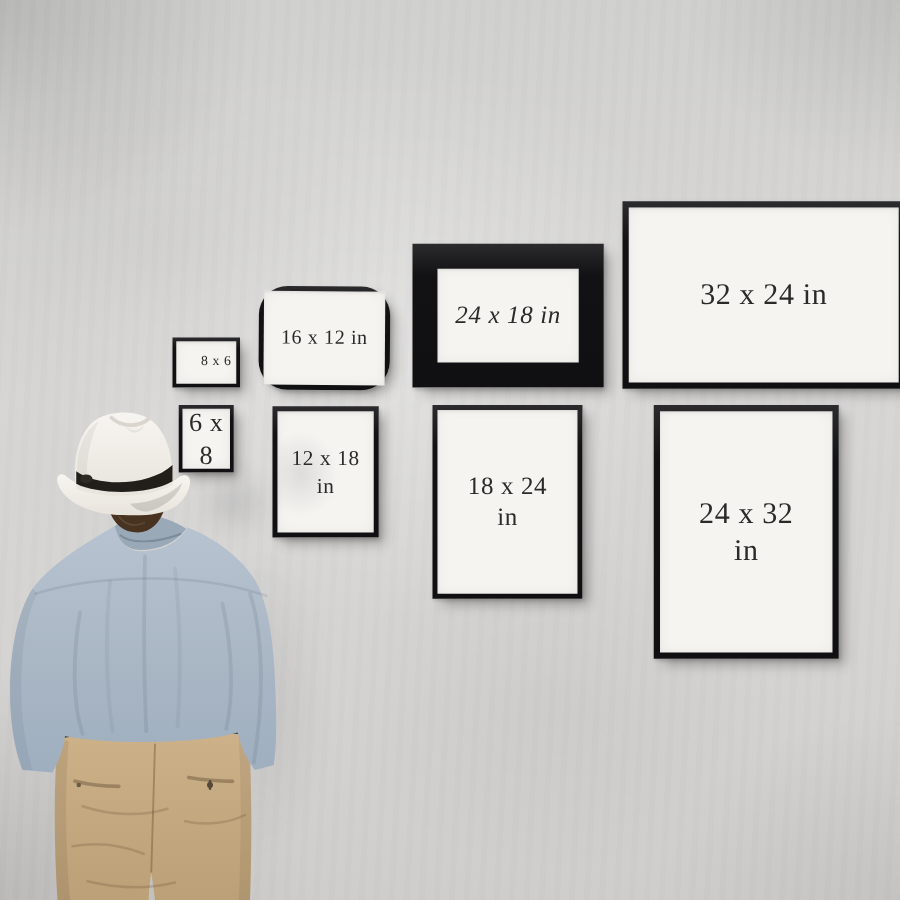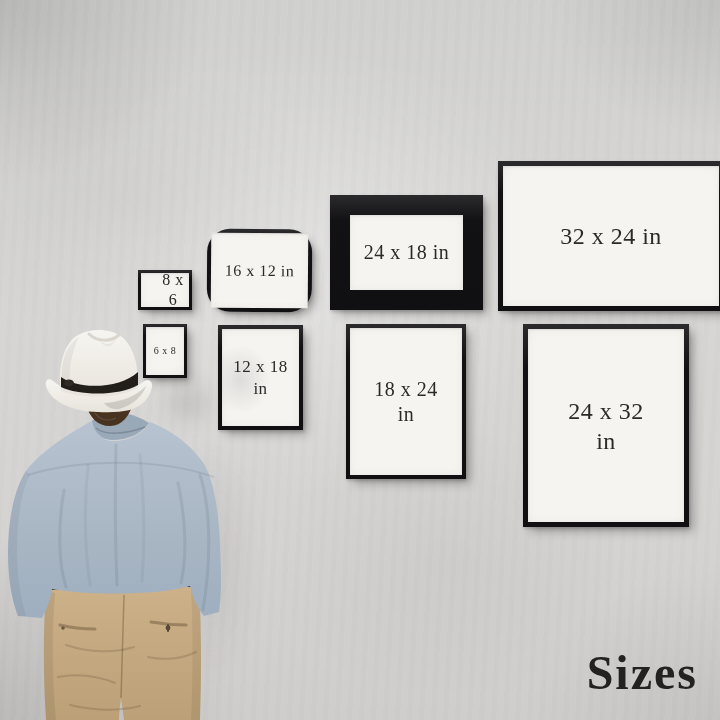--- a/index.html
+++ b/index.html
@@ -27,28 +27,28 @@
     background:linear-gradient(180deg,#2b2b2d 0%,#121214 22%,#101012 100%);
     box-shadow:6px 6px 9px -2px rgba(58,56,52,0.38), 1px 2px 3px rgba(0,0,0,0.18);
   }
   .mat{
     flex:1;display:flex;flex-direction:column;align-items:center;justify-content:center;
     background-color:#f5f4f1;
     box-shadow:inset 0 0 10px rgba(0,0,0,0.05), inset 0 1px 2px rgba(0,0,0,0.08);
   }
   .flabel{display:block;text-align:center;line-height:1.25;color:#2b2a28;
     letter-spacing:0.5px;font-variant-numeric:oldstyle-nums;}
-  .f1{left:138px;top:270px;width:54px;height:40px;padding:3px;}           .f1 .flabel{font-size:16px;margin-left:16px;}
+  .f1{left:138px;top:270px;width:54px;height:40px;padding:3px;}           .f1 .flabel{font-size:11px;margin-left:16px;}
   .f2{left:207px;top:229px;width:105px;height:83px;padding:4px;transform:rotate(.4deg);border-radius:23px;} .f2 .flabel{font-size:16px;}
-  .f3{left:330px;top:195px;width:153px;height:115px;padding:20px;}         .f3 .flabel{font-size:20px;}
+  .f3{left:330px;top:195px;width:153px;height:115px;padding:20px;font-style:italic;}         .f3 .flabel{font-size:20px;}
   .f4{left:498px;top:161px;width:226px;height:150px;padding:5px;}         .f4 .flabel{font-size:24px;}
-  .f5{left:143px;top:324px;width:44px;height:54px;padding:3px;}           .f5 .flabel{font-size:10px;}
+  .f5{left:143px;top:324px;width:44px;height:54px;padding:3px;}           .f5 .flabel{font-size:21px;}
   .f6{left:218px;top:325px;width:85px;height:105px;padding:4px;}          .f6 .flabel{font-size:17px;}
   .f7{left:346px;top:324px;width:120px;height:155px;padding:4px;justify-content:center;}         .f7 .flabel{font-size:20px;}
-  .f8{left:523px;top:324px;width:166px;height:203px;padding:5px;}         .f8 .flabel{font-size:24px;}
+  .f8{left:523px;top:324px;width:148px;height:203px;padding:5px;}         .f8 .flabel{font-size:24px;}
   .f6 .mat{background-image:radial-gradient(42px 48px at 24% 52%, rgba(110,112,115,0.18), rgba(110,112,115,0) 72%);}
   .man-shadow{
     position:absolute;left:138px;top:368px;width:170px;height:345px;pointer-events:none;
     background:
       radial-gradient(44px 40px at 50px 34px, rgba(95,95,98,0.20), rgba(95,95,98,0) 70%),
       radial-gradient(72px 165px at 72px 195px, rgba(95,95,98,0.12), rgba(95,95,98,0) 72%);
     filter:blur(7px);
   }
   .man{position:absolute;left:0;top:325px;width:240px;height:395px;}
   .caption{
@@ -173,14 +173,13 @@
       <path d="M104 78 C122 77 136 71 146 61 C143 71 133 80 119 84 C113 85 107 82 104 78 Z" fill="rgba(0,0,0,0.13)"></path>
       <path d="M61 66 C57 44 63 19 78 10 C91 3 111 3 122 12 C134 22 139 42 138 63 C119 74 80 74 61 66 Z" fill="url(#hatG)"></path>
       <path d="M63 64 C59 42 65 20 79 12 C71 28 68 48 70 66 Z" fill="rgba(0,0,0,0.05)"></path>
       <path d="M89 9 C97 17 111 17 119 10" stroke="#dad6ce" stroke-width="3" fill="none" stroke-linecap="round"></path>
       <path d="M98 11 C101 20 110 22 116 14 C112 24 102 24 98 11 Z" fill="rgba(0,0,0,0.05)"></path>
       <path d="M61 52 C78 65 120 64 138 47 L138 60 C120 71 79 71 61 62 Z" fill="#221e1a"></path>
       <ellipse cx="69" cy="58" rx="5" ry="3.5" fill="#2e2a25"></ellipse>
     </g>
   </svg>
 
-  <div class="caption">Sizes</div>
 </div>
 
 </body></html>

